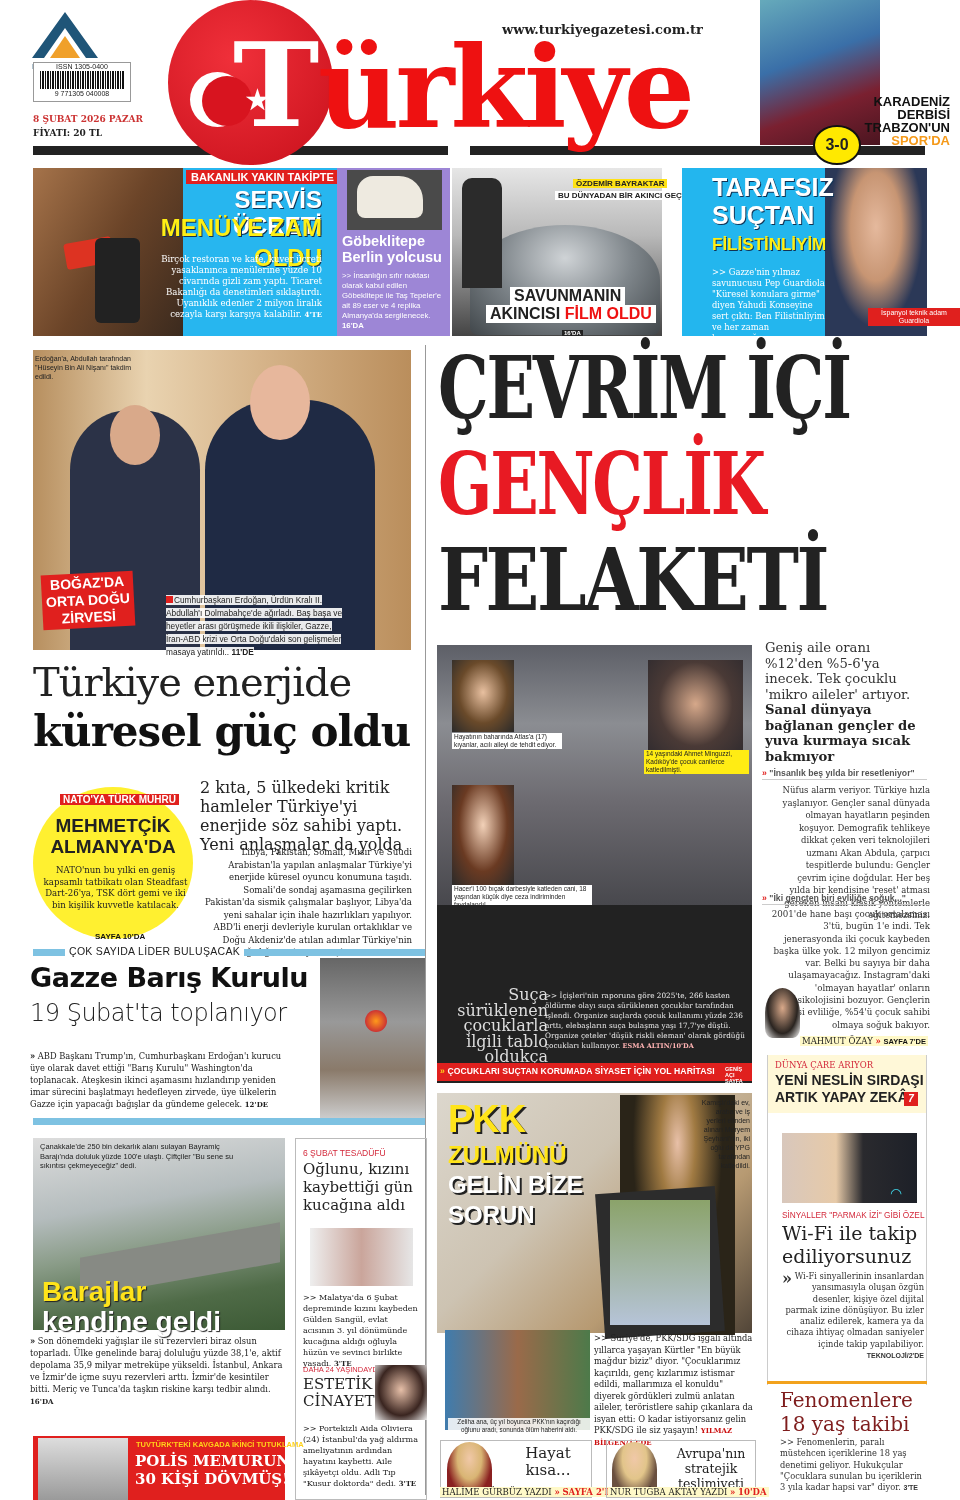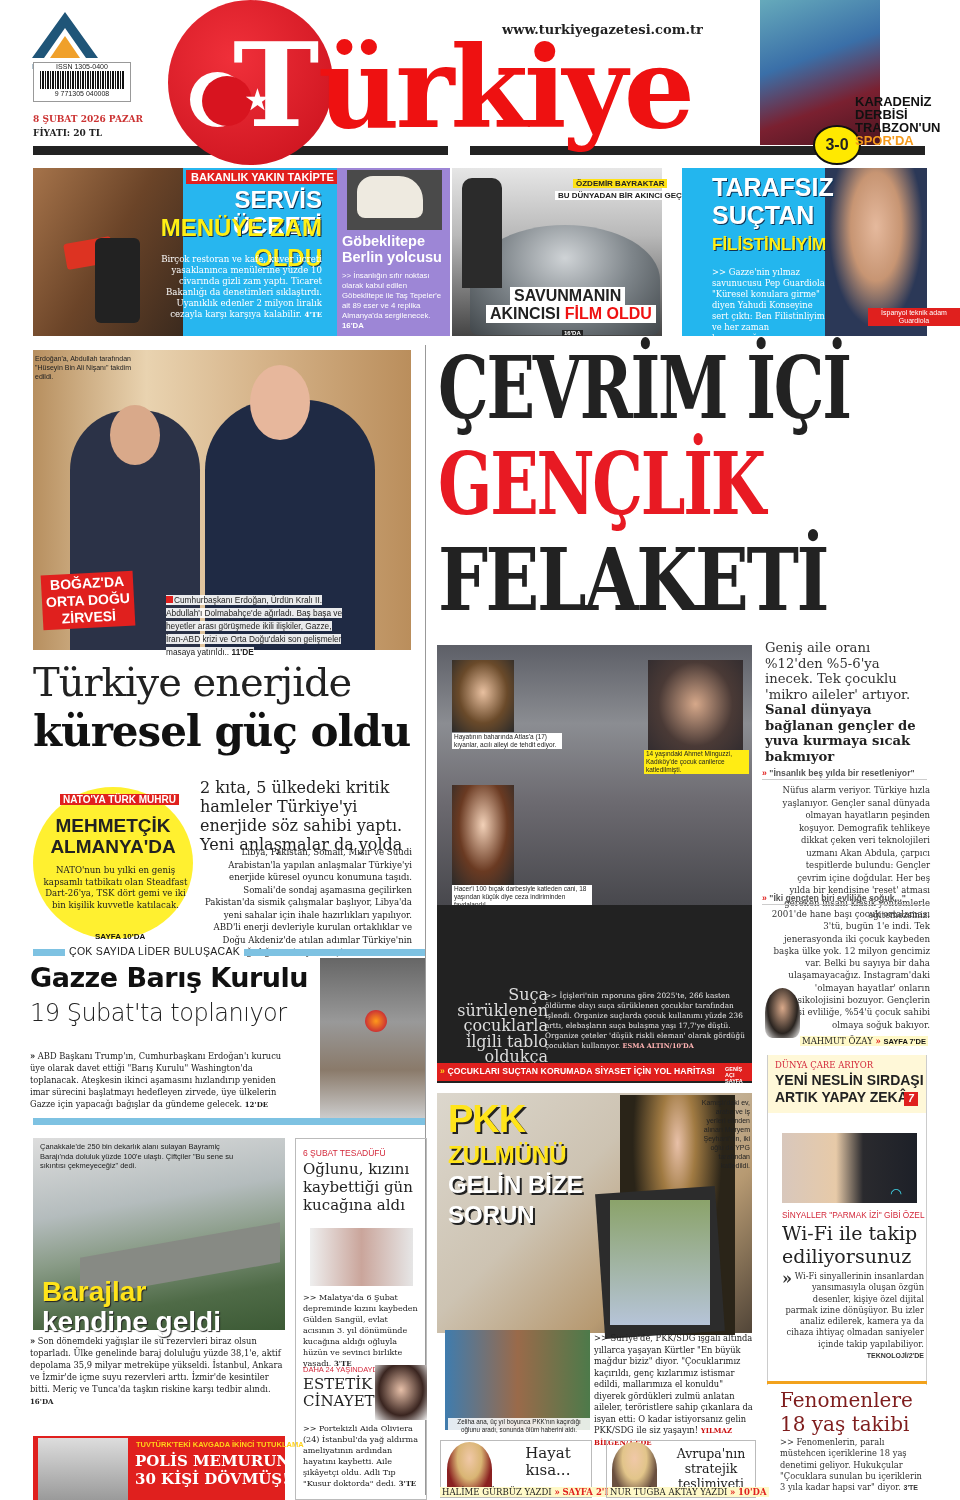--- a/index.html
+++ b/index.html
@@ -17,21 +17,21 @@
 #mast-rule2{left:470px;top:146px;width:455px;height:9px;background:#222}
 #flag-circle{left:168px;top:0;width:165px;height:165px;border-radius:50%;background:radial-gradient(circle at 40% 35%,#f0303a,#c8101b)}
 #logo-text{left:232px;top:28px;font-family:"DejaVu Serif",serif;font-weight:900;font-size:112px;color:#e11;letter-spacing:-4px;line-height:120px}
 #logo-T{left:233px;top:25px;font-family:"DejaVu Serif",serif;font-weight:900;font-size:116px;color:#fff;line-height:120px}
 #crescent{left:190px;top:72px;width:55px;height:55px;border-radius:50%;background:#fff}
 #crescent-cut{left:202px;top:76px;width:50px;height:50px;border-radius:50%;background:#d8141f}
 #star{left:244px;top:82px;color:#fff;font-size:30px}
 #website{left:502px;top:22px;font-family:"DejaVu Serif",serif;font-weight:700;font-size:13px;color:#222}
 #player{left:760px;top:0;width:120px;height:145px;background:linear-gradient(160deg,#6ab,#3a6fa8 40%,#7a2030 70%,#4a1520)}
 #score{left:813px;top:125px;width:48px;height:40px;border-radius:50%;background:#ffe900;border:2px solid #111;font-weight:900;font-size:16px;text-align:center;line-height:36px}
-#derby{left:855px;top:95px;width:95px;font-weight:900;font-size:13px;line-height:13px;color:#111}
+#derby{left:855px;top:95px;text-align:right;width:95px;font-weight:900;font-size:13px;line-height:13px;color:#111}
 #derby .o{color:#f59a1b}
 
 
 #promo{left:33px;top:168px;width:415px;height:168px;background:#27b6ef}
 #promo-photo{left:33px;top:168px;width:150px;height:168px;background:linear-gradient(120deg,#a5734a,#6b4428 50%,#3b2a1e)}
 #promo-card{left:65px;top:240px;width:48px;height:26px;background:#d32;border-radius:3px;transform:rotate(-10deg)}
 #promo-pos{left:95px;top:238px;width:45px;height:85px;background:#222;border-radius:6px}
 #bk-tag{left:186px;top:170px;background:#e0201e;color:#fff;font-weight:900;font-size:11px;padding:1px 5px;white-space:nowrap}
 #servis{left:160px;top:187px;width:162px;text-align:right;color:#fff;font-weight:900;font-size:24px;line-height:26px;text-shadow:1px 1px 0 #135}
 #menuye{left:145px;top:213px;width:177px;text-align:right;color:#ffef14;font-weight:900;font-size:24px;line-height:30px;text-shadow:1px 1px 0 #135}

